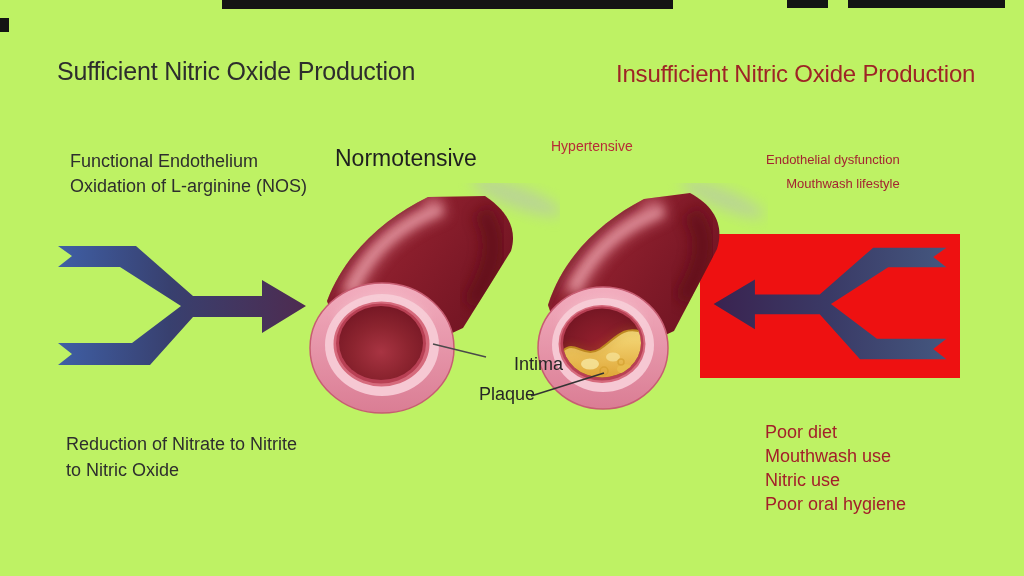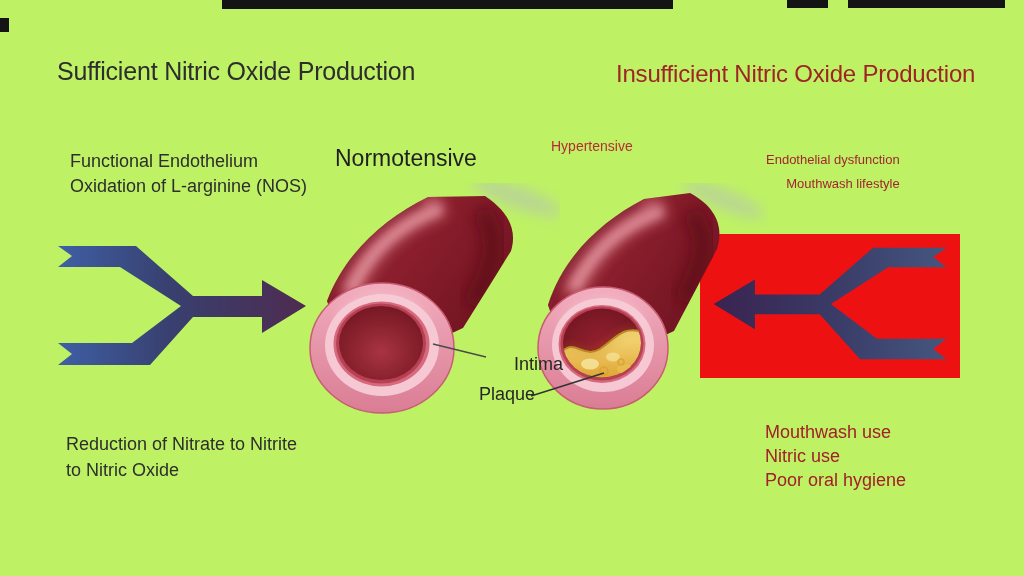--- a/index.html
+++ b/index.html
@@ -49,20 +49,21 @@
   <div class="abs para p-left-bottom txt">
     <div>Reduction of Nitrate to Nitrite</div>
     <div>to Nitric Oxide</div>
   </div>
 
   <div class="abs para p-right-top txt">
     <div>Endothelial dysfunction</div>
     <div>Mouthwash lifestyle</div>
   </div>
   <div class="abs para p-right-bottom txt">
+    <div>Poor diet</div>
     <div>Mouthwash use</div>
     <div>Nitric use</div>
     <div>Poor oral hygiene</div>
   </div>
 
   <svg class="abs arrowL" width="260" height="130" viewBox="0 0 260 130">
     <defs>
       <linearGradient id="gArrowL" x1="0" y1="0" x2="1" y2="0">
         <stop offset="0" stop-color="#3f5fa5"></stop>
         <stop offset="0.45" stop-color="#38406f"></stop>

